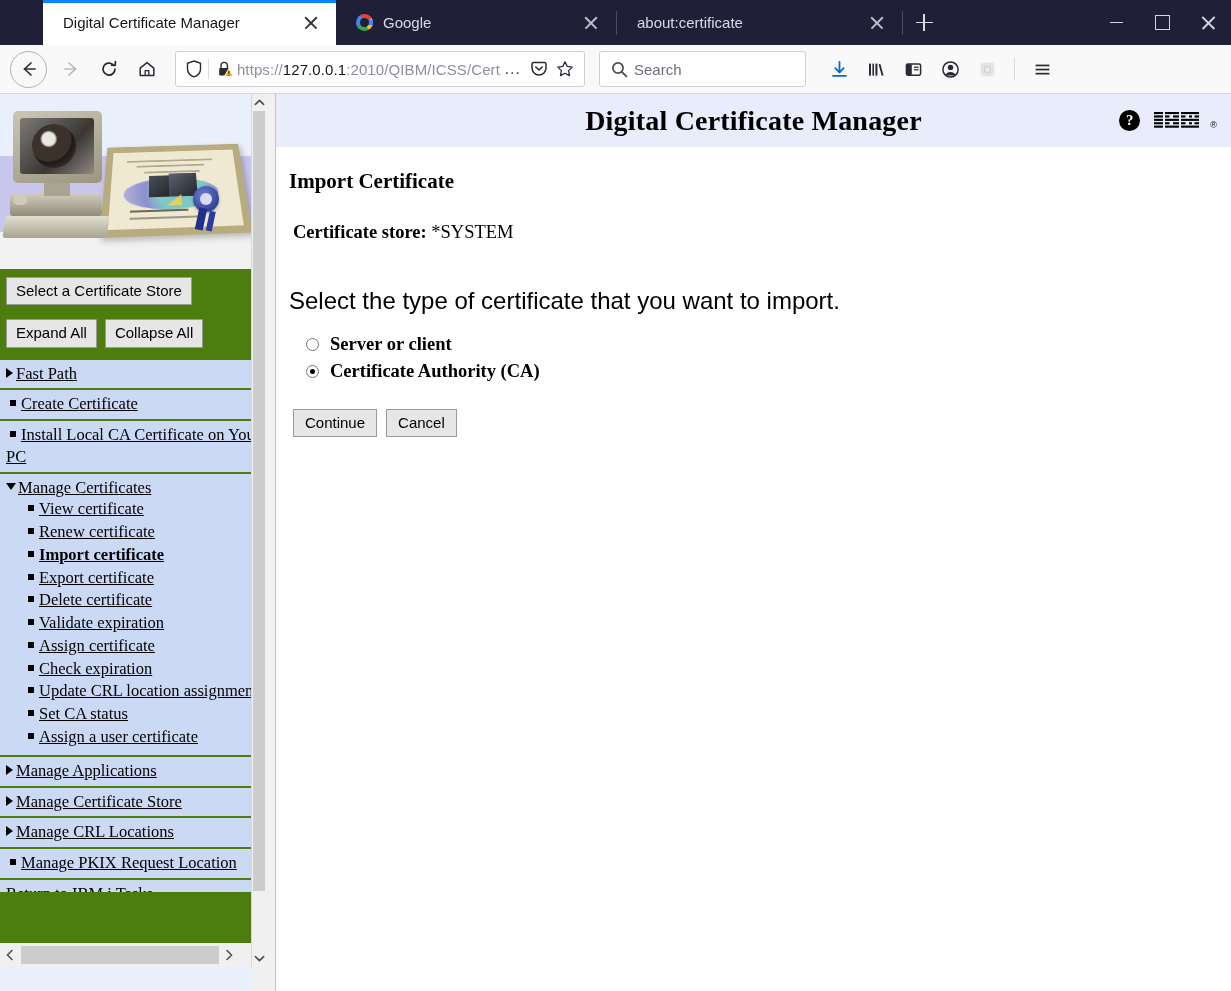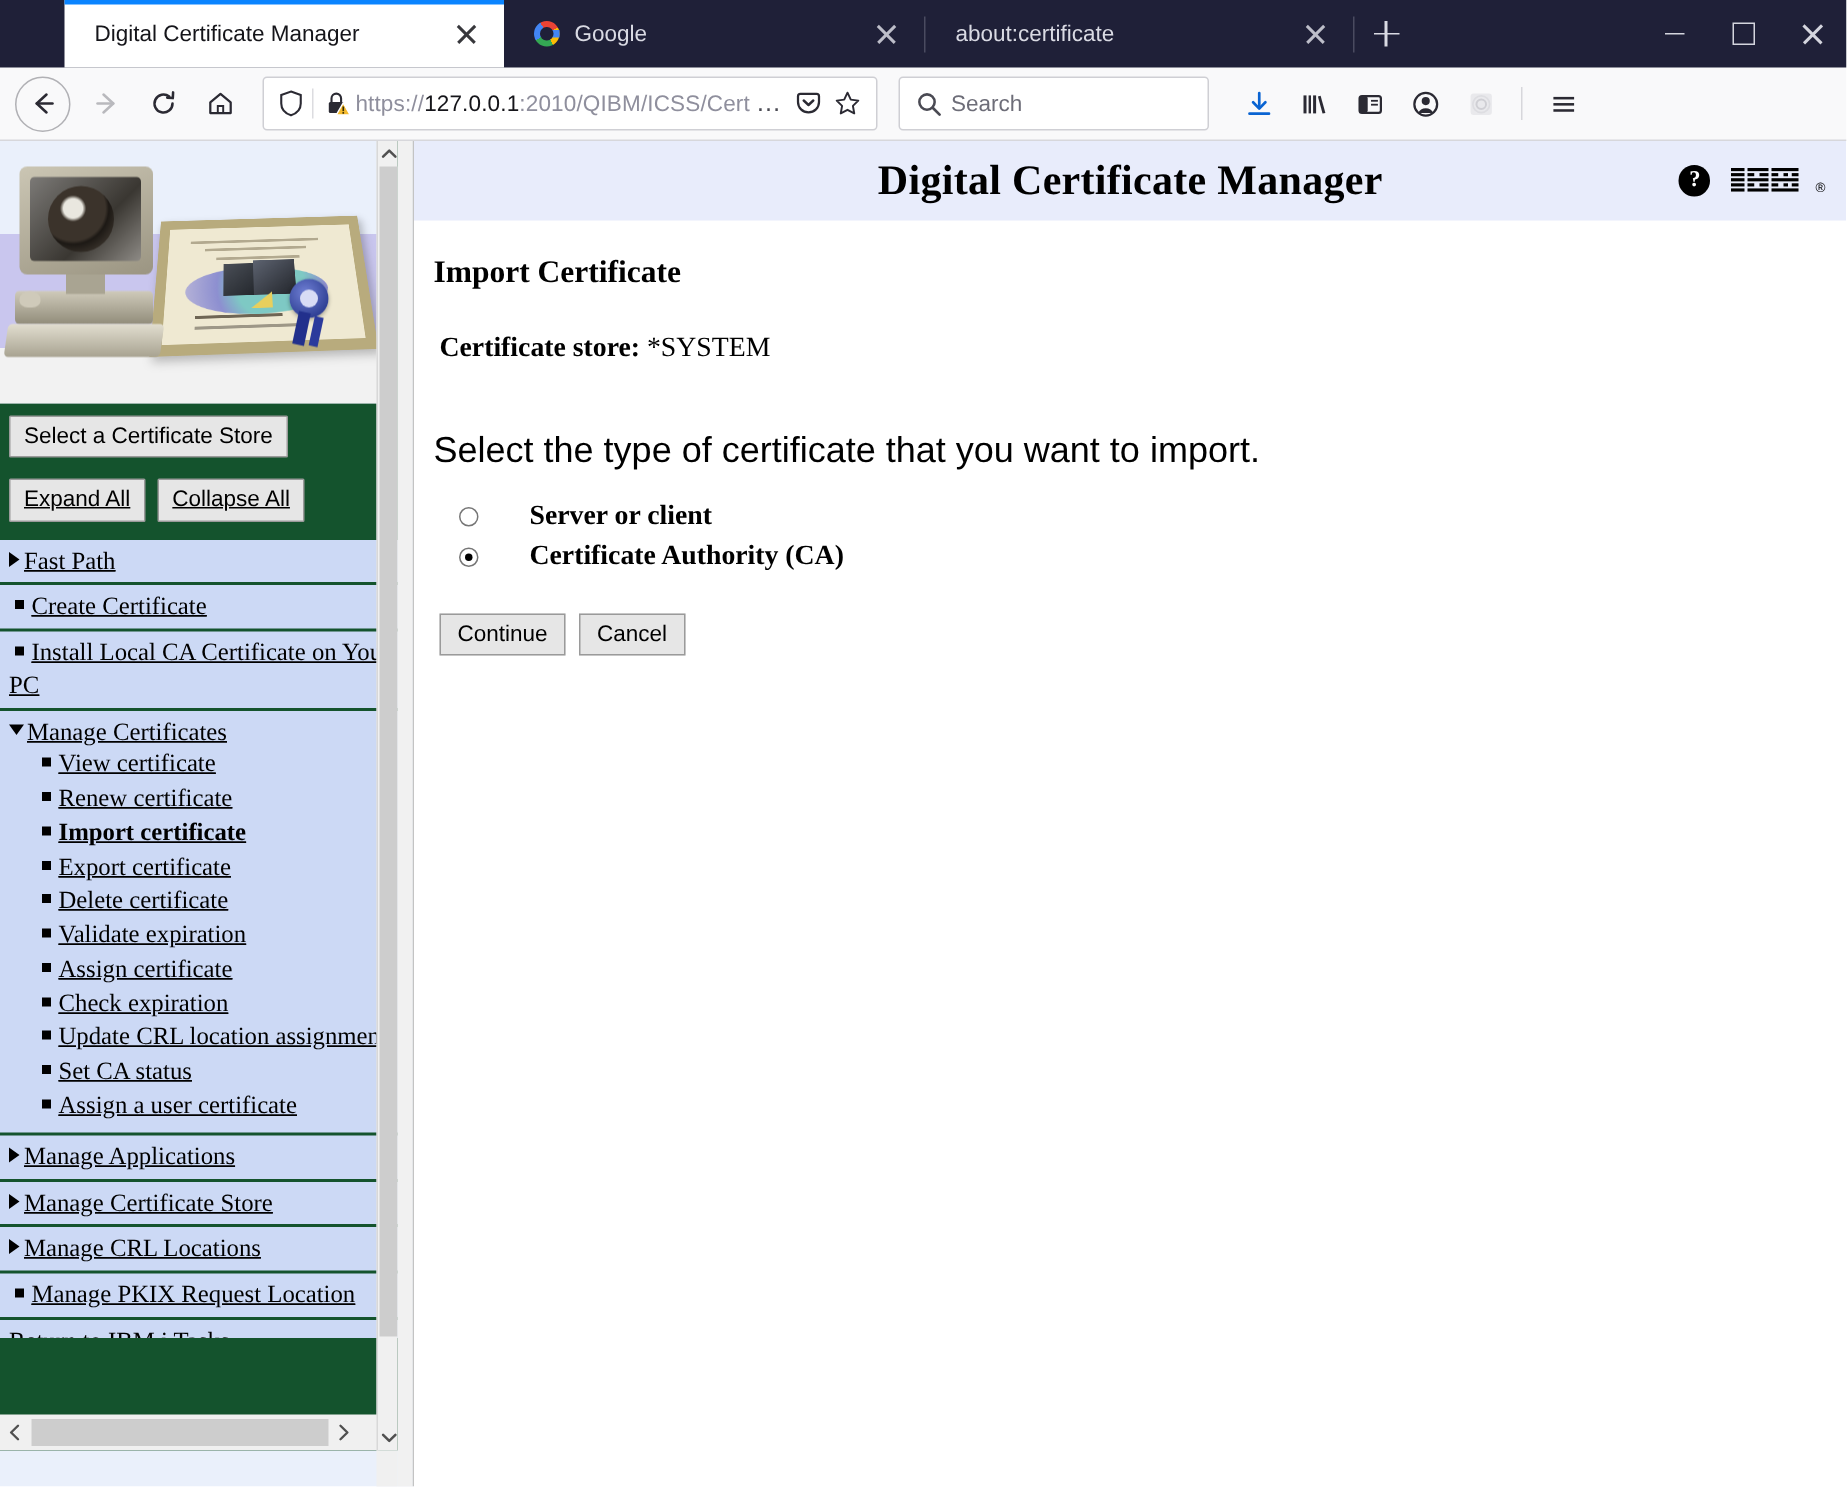--- a/index.html
+++ b/index.html
@@ -245,22 +245,21 @@
     background: #eaf0fb;
     border-right: 1px solid #c3c3c3;
     flex: 0 0 276px;
   }
   .sidebar-inner {
     position: absolute;
     left: 0; top: 0;
     width: 266px;
     height: 873px;
     overflow: hidden;
-    background: #14532d;
-    text-decoration: underline;
+    background: #4d7c0f;
   }
 
   .hero {
     width: 253px; height: 175px;
     position: relative;
     overflow: hidden;
     background: #eaf0fb;
   }
   .hero .bandpurple {
     position: absolute; left: 0; top: 62px; width: 253px; height: 76px;
@@ -545,21 +544,20 @@
   }
   .radios { margin: 19px 0 0 30px; }
   .radio-row {
     display: flex;
     align-items: center;
     margin-bottom: 6px;
     font-family: "Liberation Serif", serif;
     font-size: 18.5px;
     font-weight: bold;
     color: #000;
-    gap: 23px;
   }
   .radio {
     width: 13px; height: 13px;
     border-radius: 50%;
     border: 1.3px solid #767676;
     background: #fff;
     margin-right: 11px;
     flex: 0 0 13px;
     position: relative;
   }

